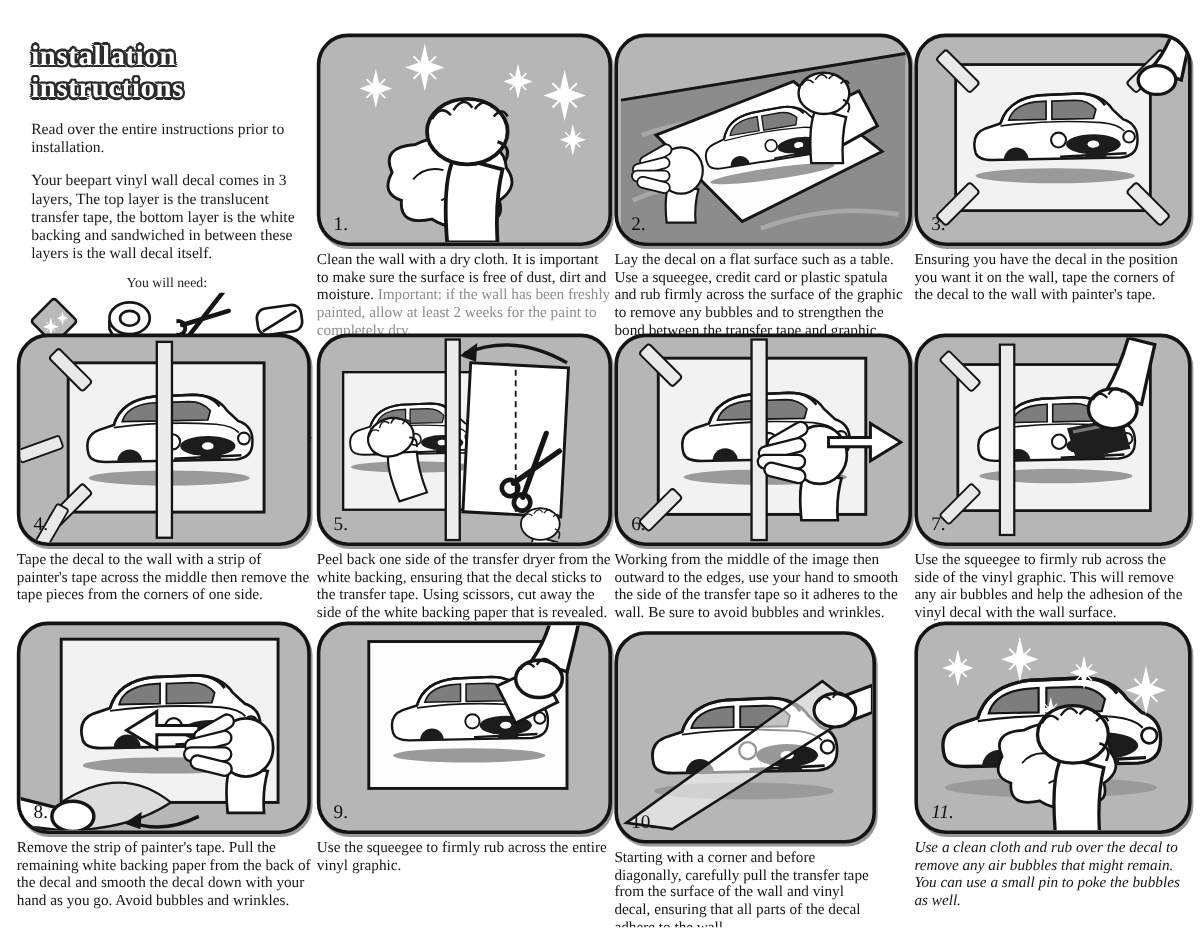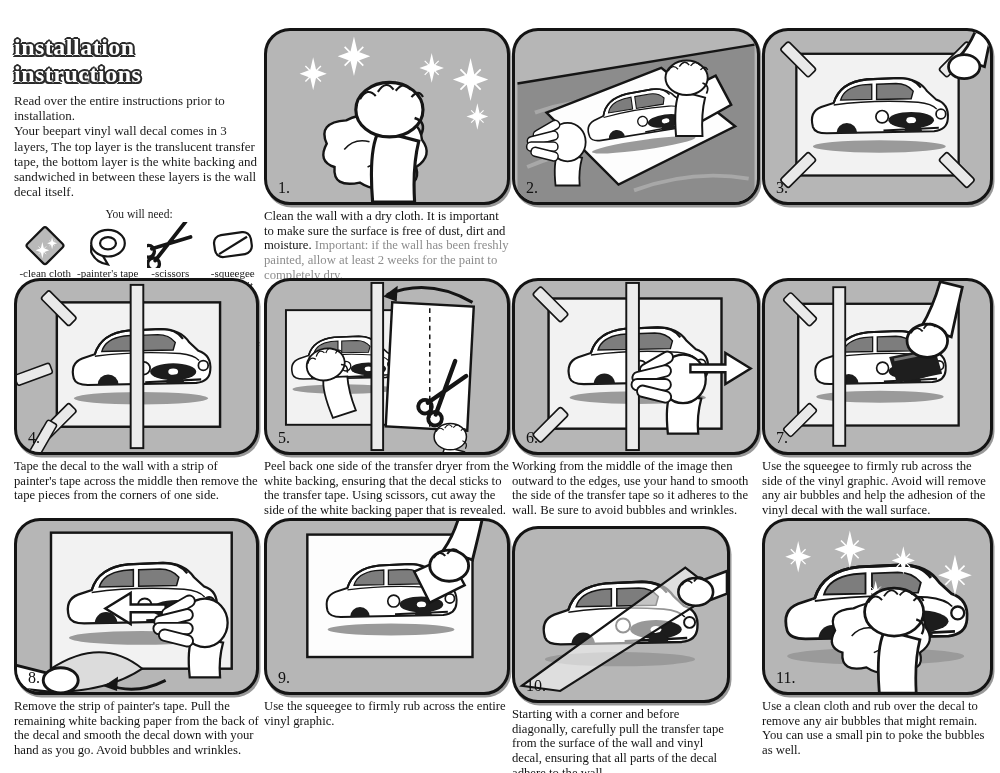--- a/index.html
+++ b/index.html
@@ -5,24 +5,24 @@
   html,body{margin:0;padding:0;background:#fff;}
   .page{position:relative;width:1000px;height:773px;background:#ffffff;
         font-family:"Liberation Serif",serif;color:#1a1a1a;overflow:hidden;}
   .cell{position:absolute;}
   .panel{position:relative;height:177px;background:#b6b6b6;border:3px solid #141414;
          border-radius:26px;overflow:hidden;box-shadow:1.5px 2.5px 0 rgba(0,0,0,.4);box-sizing:border-box;}
   .panel svg.ill{position:absolute;left:0;top:0;width:100%;height:100%;}
   .step-num{position:absolute;left:11px;bottom:5px;font-size:16px;color:#111;}
   .caption{margin-top:4px;font-size:12.7px;line-height:1.16;color:#141414;}
   .caption .gray{color:#8d8d8d;}
-  .title{margin:0 0 5px 0;font-size:24px;font-weight:bold;letter-spacing:.5px;color:#fff;
+  .title{margin:0 0 5px 12px;font-size:24px;font-weight:bold;letter-spacing:.5px;color:#fff;
          text-shadow:-1.5px -1.5px 0 #2a2a2a,1.5px -1.5px 0 #2a2a2a,-1.5px 1.5px 0 #2a2a2a,
                       1.5px 1.5px 0 #2a2a2a,0 -2px 0 #2a2a2a,0 2px 0 #2a2a2a,-2px 0 0 #2a2a2a,2px 0 0 #2a2a2a;}
-  .body{margin:0;font-size:13px;line-height:1.17;}
+  .body{margin:12px;font-size:13px;line-height:1.17;}
   .need{margin-top:9px;font-size:11.5px;color:#222;text-align:center;}
   .supplies{display:flex;justify-content:flex-start;align-items:flex-start;margin-top:2px;}
   .supply{text-align:center;width:25%;}
   .supply-icon{height:46px;display:block;margin:0 auto;}
   .supply-label{font-size:11px;line-height:1.08;}
   .footnote{margin:7px 0 0 0;font-size:12.6px;line-height:1.16;color:#8d8d8d;}
 </style>
 </head>
 <body>
 
@@ -155,36 +155,38 @@
         <path d="M0,54 L244,14" stroke="#151515" stroke-width="2.5" fill="none"></path>
         <path d="M10,140 Q80,110 170,118 M120,164 Q180,142 238,152 M18,84 Q60,68 112,72" stroke="#a8a8a8" stroke-width="4" fill="none"></path>
         <path d="M30,84 L148,38 L224,98 L104,158 Z" fill="#fdfdfd" stroke="#151515" stroke-width="2.5"></path>
         <use href="#sym-car" transform="translate(58,56) rotate(-8) scale(.56)"></use>
         <use href="#sym-hand-flat" transform="translate(2,66) scale(.62)"></use>
         <path d="M168,64 L204,46 L220,76 L184,96 Z" fill="#fff" stroke="#151515" stroke-width="2.5"></path>
         <use href="#sym-hand-fist" transform="translate(136,6) scale(.68)"></use>
       </svg>
       <div class="step-num">2.</div>
     </div>
+    <div class="caption"><span>Lay the decal on a flat surface such as a table. Use a squeegee, credit card or plastic spatula and rub firmly across the surface of the graphic to remove any bubbles and to strengthen the bond between the transfer tape and graphic.</span></div>
   </div>
 
   <div class="cell" style="left:762px;top:28px;width:231px;">
     <div class="panel">
       <svg class="ill" viewBox="0 0 244 176">
         <rect x="34" y="20" width="176" height="132" fill="#f2f2f2" stroke="#151515" stroke-width="2.5"></rect>
         <use href="#sym-car" transform="translate(40,26) scale(.75)"></use>
         <use href="#sym-tape" transform="translate(36,26) rotate(-45) scale(.9)"></use>
         <use href="#sym-tape" transform="translate(208,26) rotate(45) scale(.9)"></use>
         <use href="#sym-tape" transform="translate(36,146) rotate(45) scale(.9)"></use>
         <use href="#sym-tape" transform="translate(208,146) rotate(-45) scale(.9)"></use>
         <path d="M228,-4 Q220,14 210,24 L238,34 Q242,14 246,-2 Z" fill="#fff" stroke="#151515" stroke-width="3"></path>
         <ellipse cx="216" cy="34" rx="17" ry="13" fill="#fff" stroke="#151515" stroke-width="3"></ellipse>
       </svg>
       <div class="step-num">3.</div>
     </div>
+    <div class="caption"><span>Ensuring you have the decal in the position you want it on the wall, tape the corners of the decal to the wall with painter's tape.</span></div>
   </div>
 
   <div class="cell" style="left:14px;top:278px;width:245px;">
     <div class="panel">
       <svg class="ill" viewBox="0 0 244 176">
         <rect x="40" y="22" width="168" height="128" fill="#f2f2f2" stroke="#151515" stroke-width="2.5"></rect>
         <use href="#sym-car" transform="translate(46,30) scale(.72)"></use>
         <rect x="116" y="4" width="13" height="168" fill="#ececec" stroke="#151515" stroke-width="2"></rect>
         <use href="#sym-tape" transform="translate(42,28) rotate(-45) scale(.85)"></use>
         <use href="#sym-tape" transform="translate(42,144) rotate(45) scale(.85)"></use>
@@ -239,21 +241,21 @@
         <rect x="74" y="2" width="13" height="172" fill="#ececec" stroke="#151515" stroke-width="2"></rect>
         <use href="#sym-tape" transform="translate(38,26) rotate(-45) scale(.85)"></use>
         <use href="#sym-tape" transform="translate(38,146) rotate(45) scale(.85)"></use>
         <use href="#sym-squeegee-dark" transform="translate(138,62) rotate(12)"></use>
         <path d="M190,-4 Q182,24 170,44 L202,56 Q208,28 214,2 Z" fill="#fff" stroke="#151515" stroke-width="3"></path>
         <ellipse cx="176" cy="60" rx="22" ry="18" fill="#fff" stroke="#151515" stroke-width="3"></ellipse>
         <path d="M158,52 q6,-10 13,-2 M172,47 q7,-10 13,-2" fill="none" stroke="#151515" stroke-width="2"></path>
       </svg>
       <div class="step-num">7.</div>
     </div>
-    <div class="caption"><span>Use the squeegee to firmly rub across the side of the vinyl graphic. Avoid will remove any air bubbles and help the adhesion of the vinyl decal with the wall surface.</span></div>
+    <div class="caption"><span>Use the squeegee to firmly rub across the side of the vinyl graphic. This will remove any air bubbles and help the adhesion of the vinyl decal with the wall surface.</span></div>
   </div>
 
   <div class="cell" style="left:14px;top:518px;width:245px;">
     <div class="panel">
       <svg class="ill" viewBox="0 0 244 176">
         <rect x="34" y="12" width="186" height="140" fill="#f2f2f2" stroke="#151515" stroke-width="2.5"></rect>
         <use href="#sym-car" transform="translate(40,22) scale(.78)"></use>
         <path d="M34,152 Q86,118 128,152 Q92,176 34,176 Z" fill="#dcdcdc" stroke="#151515" stroke-width="2"></path>
         <use href="#sym-arrow" transform="translate(152,76) scale(-1,1)"></use>
         <use href="#sym-hand-flat" transform="translate(130,44) scale(.78)"></use>
@@ -289,21 +291,21 @@
         <path d="M8,170 L196,34 L232,62 L52,176 Z" fill="rgba(255,255,255,.55)" stroke="#151515" stroke-width="2.5"></path>
         <path d="M244,38 L212,50 L218,74 L244,64 Z" fill="#fff" stroke="#151515" stroke-width="3"></path>
         <ellipse cx="208" cy="62" rx="20" ry="16" fill="#fff" stroke="#151515" stroke-width="3"></ellipse>
         <path d="M192,54 q6,-9 12,-2 M206,50 q6,-9 12,-2" fill="none" stroke="#151515" stroke-width="2"></path>
       </svg>
       <div class="step-num">10.</div>
     </div>
     <div class="caption"><span>Starting with a corner and before diagonally, carefully pull the transfer tape from the surface of the wall and vinyl decal, ensuring that all parts of the decal adhere to the wall.</span></div>
   </div>
 
-  <div class="cell" style="left:762px;top:518px;width:231px;">
+  <div class="cell" style="left:762px;top:518px;width:231px;font-style:italic;">
     <div class="panel">
       <svg class="ill" viewBox="0 0 244 176">
         <use href="#sym-car" transform="translate(8,16)"></use>
         <use href="#sym-sparkle" transform="translate(36,34)"></use>
         <use href="#sym-sparkle" transform="translate(92,26) scale(1.2)"></use>
         <use href="#sym-sparkle" transform="translate(150,38) scale(.9)"></use>
         <use href="#sym-sparkle" transform="translate(206,54) scale(1.3)"></use>
         <use href="#sym-sparkle" transform="translate(120,72) scale(.7)"></use>
         <use href="#sym-sparkle" transform="translate(52,94) scale(.8)"></use>
         <use href="#sym-cloth" transform="translate(124,120)"></use>

